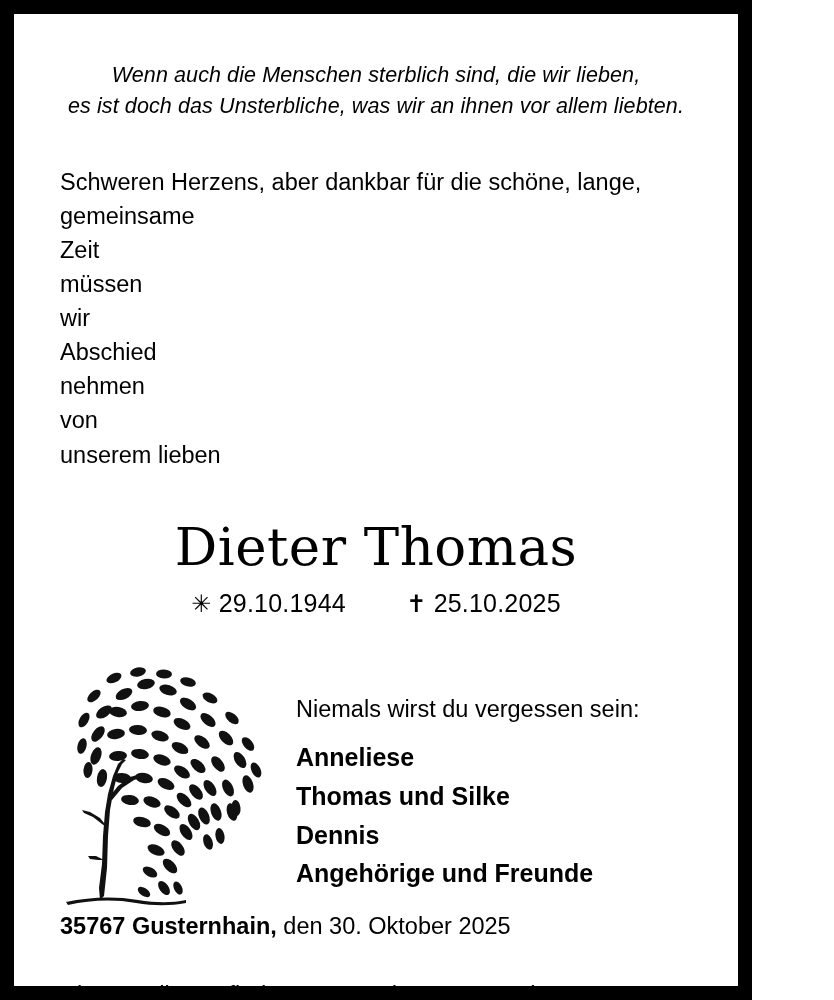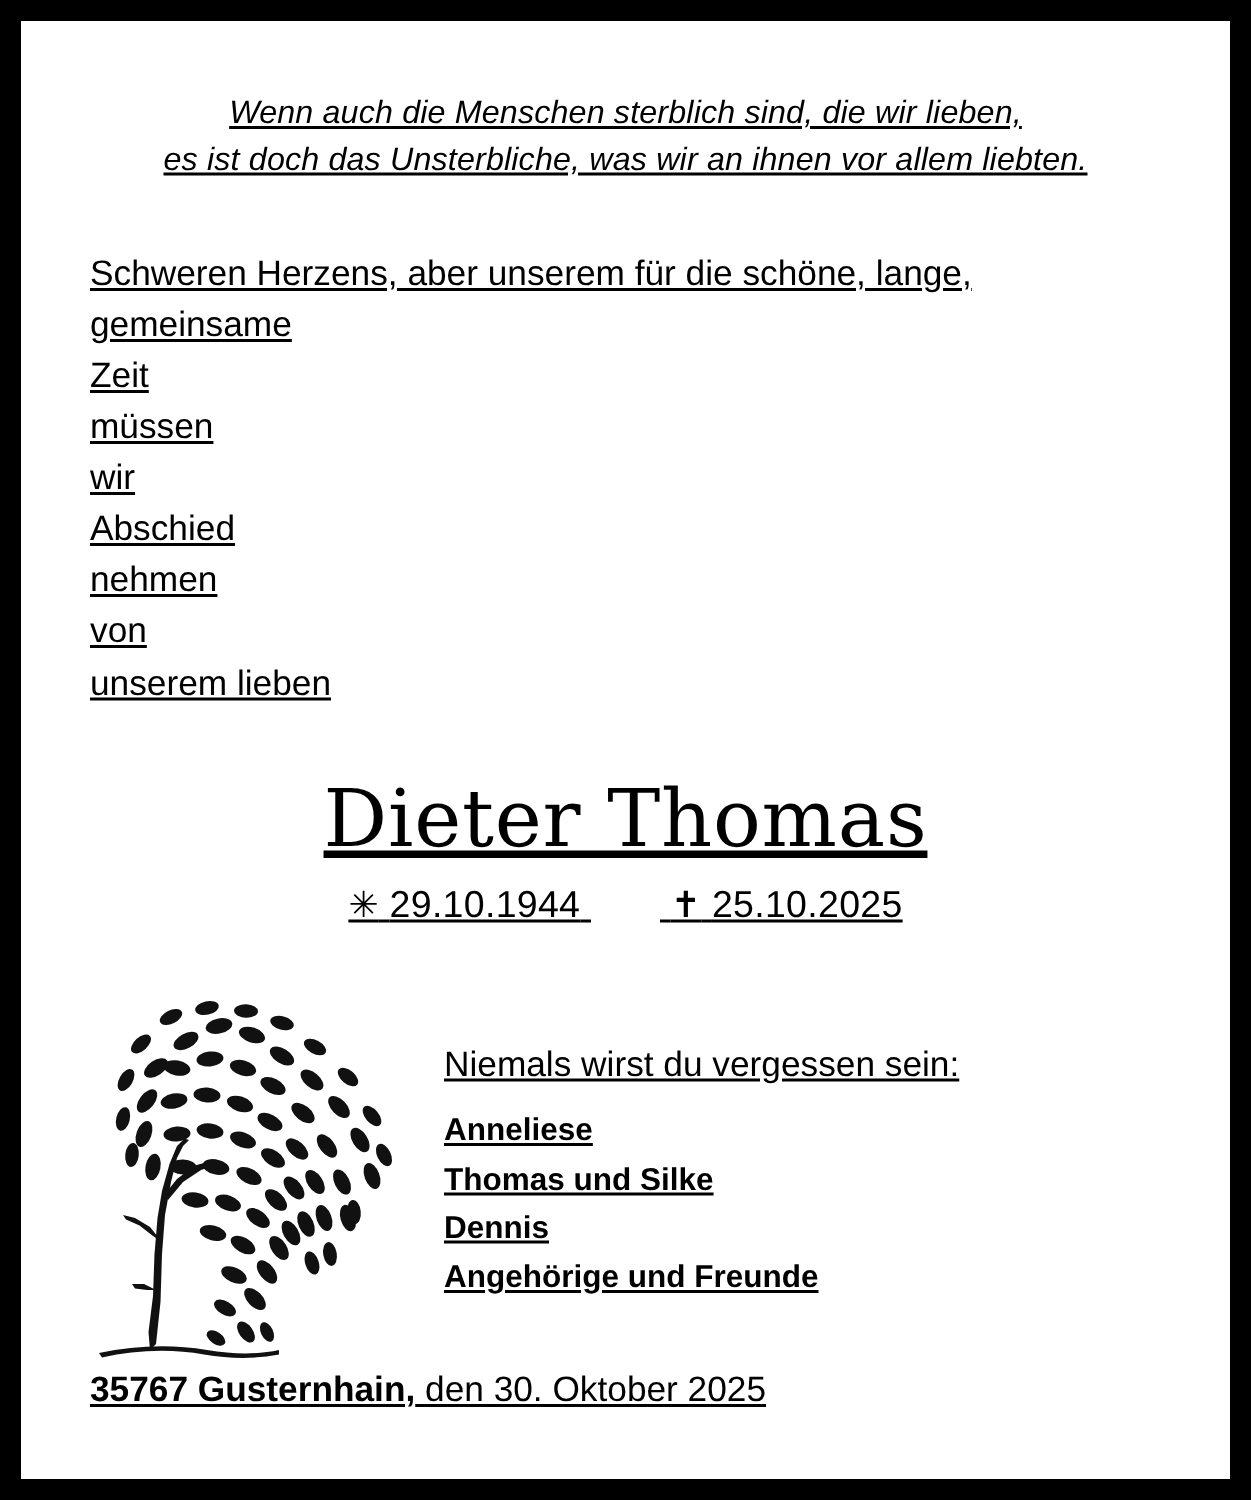--- a/index.html
+++ b/index.html
@@ -9,26 +9,25 @@
   }
   body {
     width: 834px;
     height: 1000px;
     font-family: "Liberation Sans", sans-serif;
     color: #000000;
     overflow: hidden;
   }
   .obituary {
     position: relative;
-    width: 834px;
+    width: 752px;
     height: 1000px;
     box-sizing: border-box;
     background: #000000;
     padding: 12px;
-    text-decoration: underline;
   }
   .inner {
     position: relative;
     width: 100%;
     height: 100%;
     box-sizing: border-box;
     background: #ffffff;
     border: 2px solid #000000;
     padding: 40px 46px 20px 46px;
   }
@@ -97,21 +96,21 @@
   .survivors {
     flex: 1 1 auto;
     padding-top: 42px;
   }
   .survivors .lead {
     font-size: 23.5px;
     line-height: 1.3;
     margin-bottom: 14px;
   }
   .survivors .person {
-    font-size: 21px;
+    font-size: 25px;
     font-weight: bold;
     line-height: 1.55;
   }
   .place-line {
     font-size: 23.5px;
     line-height: 1.4;
   }
   .place-line .bold {
     font-weight: bold;
   }
@@ -129,21 +128,21 @@
 
 <div class="obituary">
   <div class="inner">
 
     <div class="verse">
       <span class="verse-line">Wenn auch die Menschen sterblich sind, die wir lieben,</span>
       <span class="verse-line">es ist doch das Unsterbliche, was wir an ihnen vor allem liebten.</span>
     </div>
 
     <div class="intro">
-      <span class="intro-line">Schweren Herzens, aber unserem für die schöne, lange,</span>
+      <span class="intro-line">Schweren Herzens, aber dankbar für die schöne, lange,</span>
       <span class="intro-line justified">
         <span>gemeinsame</span>
         <span>Zeit</span>
         <span>müssen</span>
         <span>wir</span>
         <span>Abschied</span>
         <span>nehmen</span>
         <span>von</span>
       </span>
       <span class="intro-line">unserem lieben</span>

